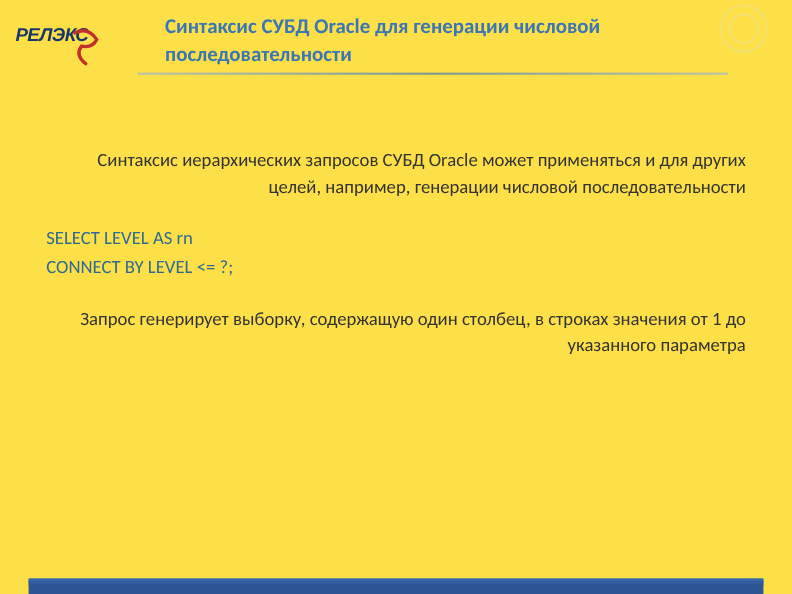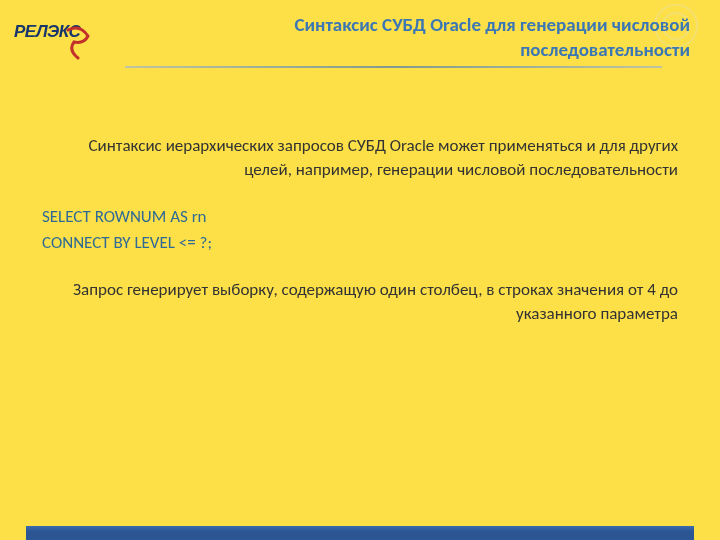--- a/index.html
+++ b/index.html
@@ -2,21 +2,21 @@
 <html><head>
   <meta charset="utf-8">
   <style>
     * { margin: 0; padding: 0; box-sizing: border-box; }
     html, body { width: 720px; height: 540px; font-family: Calibri, Arial, sans-serif; background: #fff; overflow: hidden; }
     .slide { position: relative; width: 720px; height: 540px; background: #fde047; }
     .header { position: relative; padding: 10px 30px 0 30px; }
     .logo { position: absolute; left: 14px; top: 24px; width: 74px; height: 44px; }
     .logo-main { font-family: Arial, sans-serif; font-weight: 900; font-size: 17px; color: #18366b; letter-spacing: -0.5px; line-height: 0.9; font-style: italic; }
     .logo-accent { position: absolute; left: 52px; top: -2px; width: 24px; height: 44px; }
-    .title { text-align: right; color: #3b76b5; font-weight: 700; font-size: 19px; line-height: 25px; padding-left: 120px; padding-top: 2px; margin-bottom: 2px; }
+    .title { color: #3b76b5; font-weight: 700; font-size: 19px; line-height: 25px; padding-left: 120px; padding-top: 2px; margin-bottom: 2px; }
     .hr-wrap { position: relative; margin-top: 4px; height: 8px; }
     .hr-line { height: 2px; background: linear-gradient(to right, #9db5d5 0%, #3b76b5 50%, #9db5d5 100%); opacity: 0.65; margin: 0 28px 0 95px; }
     .content { padding: 60px 42px 0 42px; color: #333; font-size: 17px; line-height: 24px; }
     .para { margin-bottom: 22px; text-align: right; }
     .code { color: #2f6a95; font-size: 17px; line-height: 26px; margin-bottom: 22px; font-family: Calibri, Arial, sans-serif; }
     .footer { position: absolute; left: 0; right: 0; bottom: 10px; height: 20px; }
     .footer-bar { height: 30px; background: #2b5593; margin: 16px 26px; border-radius: 1px; position: relative; }
     .footer-bar::before { content: ""; position: absolute; top: 0; left: 0; right: 0; height: 6px; background: linear-gradient(to bottom, #3a69ad, #2b5593); }
     .page-num { position: absolute; right: 34px; bottom: 1px; color: #fff; font-size: 11px; }
     .watermark { position: absolute; right: 22px; top: 4px; width: 44px; height: 44px; border: 2px solid #d6e0ee; border-radius: 50%; opacity: 0.25; }
@@ -40,24 +40,24 @@
       <span>последовательности</span>
     </div>
     <div class="hr-wrap">
       <div class="hr-line"></div>
     </div>
   </div>
 
   <div class="content">
     <p class="para">Синтаксис иерархических запросов СУБД Oracle может применяться и для других целей, например, генерации числовой последовательности</p>
     <div class="code">
-      <div>SELECT ROWNUM AS rn</div>
+      <div>SELECT LEVEL AS rn</div>
       <div>CONNECT BY LEVEL &lt;= ?;</div>
     </div>
-    <p class="para">Запрос генерирует выборку, содержащую один столбец, в строках значения от 4 до указанного параметра</p>
+    <p class="para">Запрос генерирует выборку, содержащую один столбец, в строках значения от 1 до указанного параметра</p>
   </div>
 
   <div class="footer">
     <div class="footer-bar">
       <span class="page-num">24</span>
     </div>
   </div>
 </div>
 
 </body></html>

